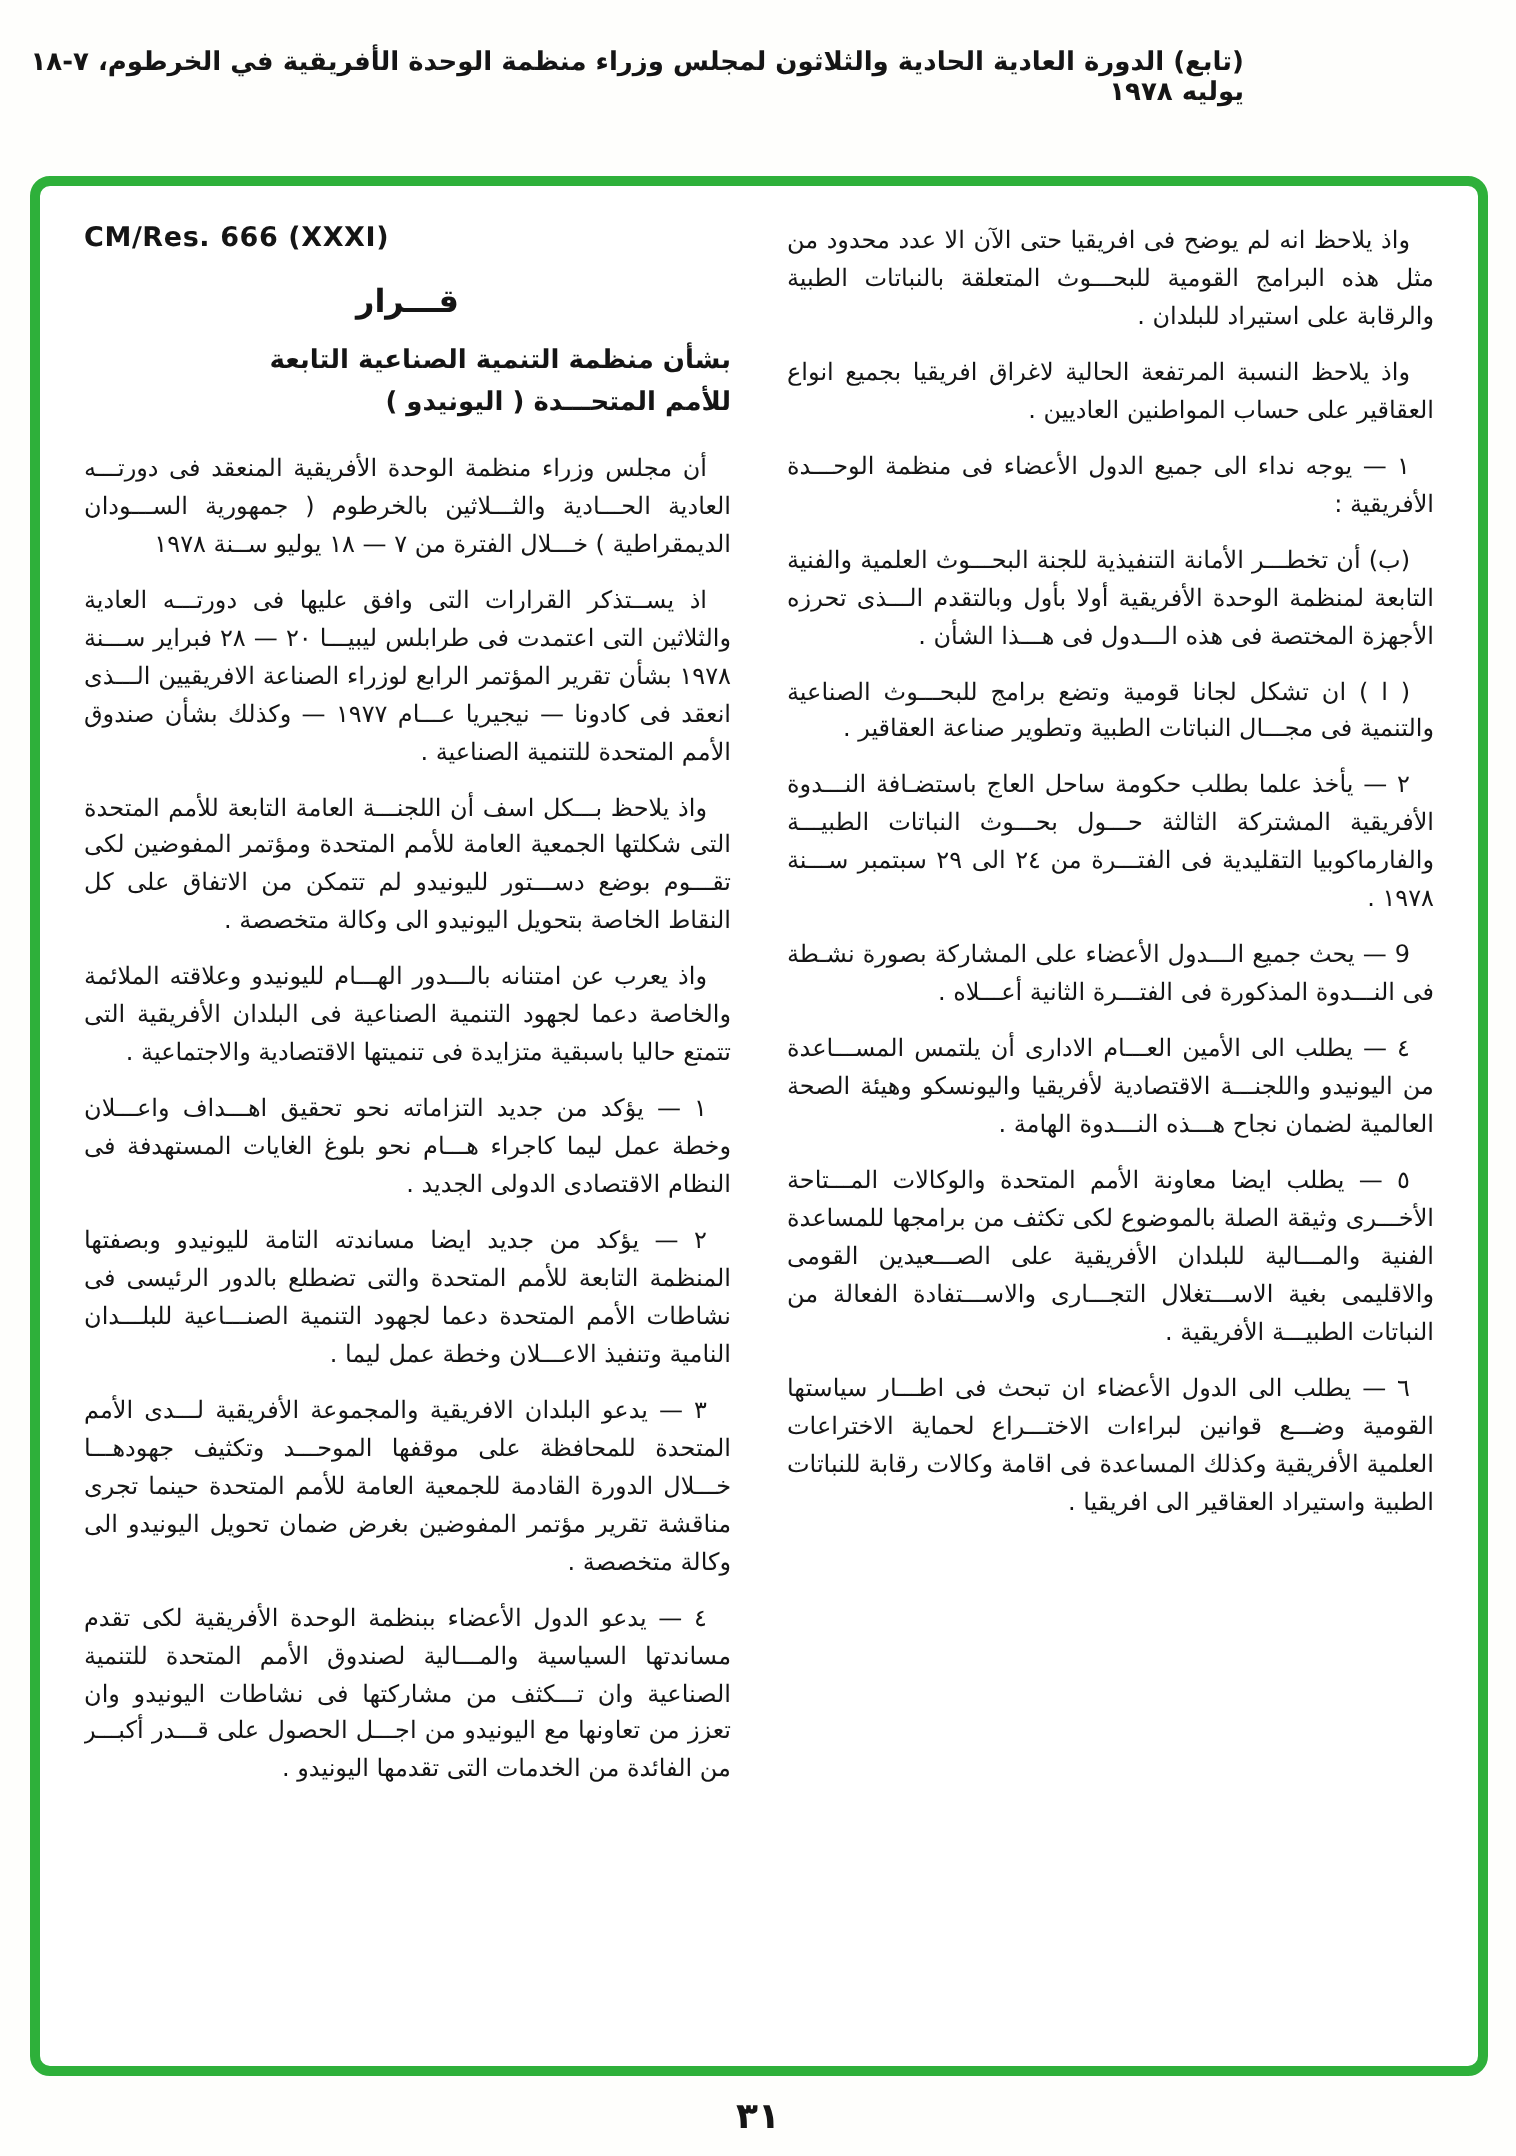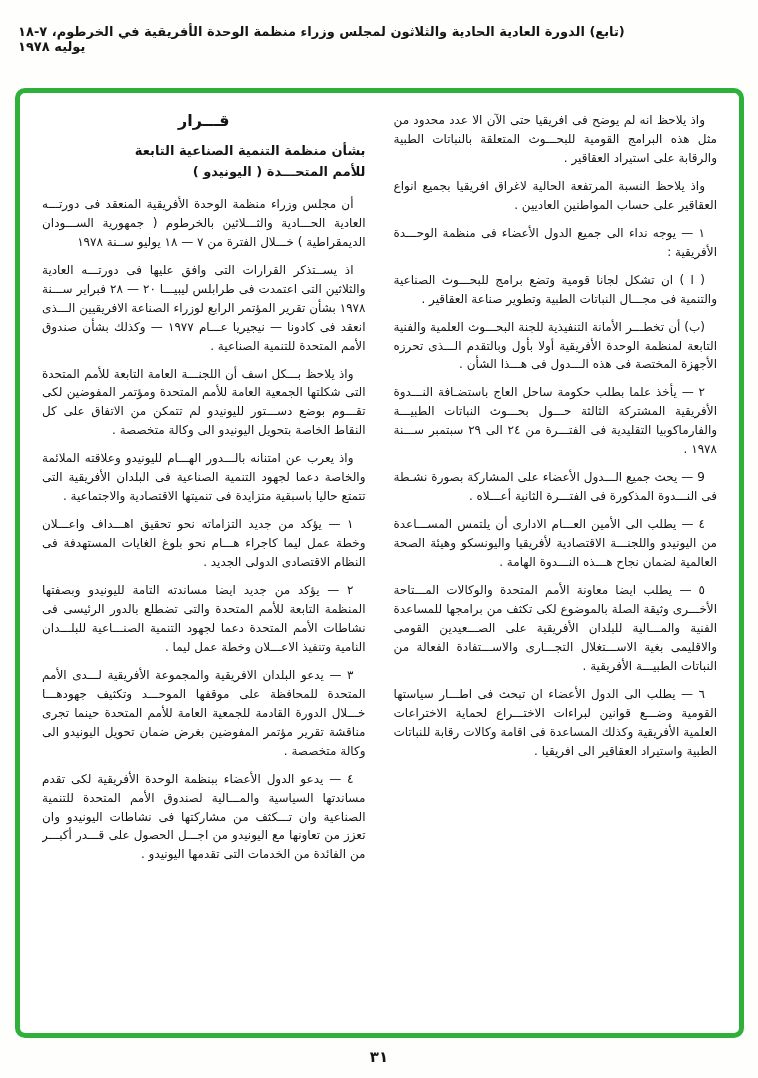--- a/index.html
+++ b/index.html
@@ -13,23 +13,22 @@
     background: #fefefc;
     font-family: "DejaVu Sans", sans-serif;
     color: #151515;
     overflow: hidden;
   }
   .header {
     position: absolute;
     top: 24px;
     left: 0;
     width: 622px;
-    text-align: left;
+    text-align: right;
     direction: rtl;
-    margin-left: 18px;
   }
   .header-line1 {
     font-size: 13px;
     font-weight: bold;
     letter-spacing: 0.2px;
   }
   .header-line2 {
     margin-top: 7px;
     font-size: 9px;
     color: #222;
@@ -89,48 +88,49 @@
   }
   .res-subtitle.last {
     margin-bottom: 12px;
   }
   .page-number {
     position: absolute;
     top: 1048px;
     left: 0;
     width: 758px;
     text-align: center;
-    font-size: 15px;
+    font-size: 18px;
     font-weight: bold;
   }
 </style>
 </head>
 <body>
 
 <div class="header">
   <div class="header-line1">(تابع) الدورة العادية الحادية والثلاثون لمجلس وزراء منظمة الوحدة الأفريقية في الخرطوم، ٧-١٨ يوليه ١٩٧٨</div>
 </div>
 
 <div class="frame">
   <div class="columns">
 
     <div class="col">
-      <p class="para">واذ يلاحظ انه لم يوضح فى افريقيا حتى الآن الا عدد محدود من مثل هذه البرامج القومية للبحـــوث المتعلقة بالنباتات الطبية والرقابة على استيراد العقاقير .</p>
+      <p class="para">واذ يلاحظ انه لم يوضح فى افريقيا حتى الآن الا عدد محدود من مثل هذه البرامج القومية للبحـــوث المتعلقة بالنباتات الطبية والرقابة على استيراد للبلدان .</p>
       <p class="para">واذ يلاحظ النسبة المرتفعة الحالية لاغراق افريقيا بجميع انواع العقاقير على حساب المواطنين العاديين .</p>
       <p class="para">١ — يوجه نداء الى جميع الدول الأعضاء فى منظمة الوحـــدة الأفريقية :</p>
+      <p class="para">(ب) أن تخطـــر الأمانة التنفيذية للجنة البحـــوث العلمية والفنية التابعة لمنظمة الوحدة الأفريقية أولا بأول وبالتقدم الـــذى تحرزه الأجهزة المختصة فى هذه الـــدول فى هـــذا الشأن .</p>
       <p class="para">( ا ) ان تشكل لجانا قومية وتضع برامج للبحـــوث الصناعية والتنمية فى مجـــال النباتات الطبية وتطوير صناعة العقاقير .</p>
-      <p class="para">(ب) أن تخطـــر الأمانة التنفيذية للجنة البحـــوث العلمية والفنية التابعة لمنظمة الوحدة الأفريقية أولا بأول وبالتقدم الـــذى تحرزه الأجهزة المختصة فى هذه الـــدول فى هـــذا الشأن .</p>
       <p class="para">٢ — يأخذ علما بطلب حكومة ساحل العاج باستضـافة النـــدوة الأفريقية المشتركة الثالثة حـــول بحـــوث النباتات الطبيـــة والفارماكوبيا التقليدية فى الفتـــرة من ٢٤ الى ٢٩ سبتمبر ســـنة ١٩٧٨ .</p>
       <p class="para">9 — يحث جميع الـــدول الأعضاء على المشاركة بصورة نشـطة فى النـــدوة المذكورة فى الفتـــرة الثانية أعـــلاه .</p>
       <p class="para">٤ — يطلب الى الأمين العـــام الادارى أن يلتمس المســـاعدة من اليونيدو واللجنـــة الاقتصادية لأفريقيا واليونسكو وهيئة الصحة العالمية لضمان نجاح هـــذه النـــدوة الهامة .</p>
       <p class="para">٥ — يطلب ايضا معاونة الأمم المتحدة والوكالات المـــتاحة الأخـــرى وثيقة الصلة بالموضوع لكى تكثف من برامجها للمساعدة الفنية والمـــالية للبلدان الأفريقية على الصـــعيدين القومى والاقليمى بغية الاســـتغلال التجـــارى والاســـتفادة الفعالة من النباتات الطبيـــة الأفريقية .</p>
       <p class="para">٦ — يطلب الى الدول الأعضاء ان تبحث فى اطـــار سياستها القومية وضـــع قوانين لبراءات الاختـــراع لحماية الاختراعات العلمية الأفريقية وكذلك المساعدة فى اقامة وكالات رقابة للنباتات الطبية واستيراد العقاقير الى افريقيا .</p>
     </div>
 
     <div class="col">
+      <div class="doc-ref">CM/Res. 666 (XXXI)</div>
       <div class="res-title">قـــرار</div>
       <div class="res-subtitle">بشأن منظمة التنمية الصناعية التابعة</div>
       <div class="res-subtitle last">للأمم المتحـــدة ( اليونيدو )</div>
       <p class="para">أن مجلس وزراء منظمة الوحدة الأفريقية المنعقد فى دورتـــه العادية الحـــادية والثـــلاثين بالخرطوم ( جمهورية الســـودان الديمقراطية ) خـــلال الفترة من ٧ — ١٨ يوليو ســنة ١٩٧٨</p>
       <p class="para">اذ يســتذكر القرارات التى وافق عليها فى دورتـــه العادية والثلاثين التى اعتمدت فى طرابلس ليبيـــا ٢٠ — ٢٨ فبراير ســـنة ١٩٧٨ بشأن تقرير المؤتمر الرابع لوزراء الصناعة الافريقيين الـــذى انعقد فى كادونا — نيجيريا عـــام ١٩٧٧ — وكذلك بشأن صندوق الأمم المتحدة للتنمية الصناعية .</p>
       <p class="para">واذ يلاحظ بـــكل اسف أن اللجنـــة العامة التابعة للأمم المتحدة التى شكلتها الجمعية العامة للأمم المتحدة ومؤتمر المفوضين لكى تقـــوم بوضع دســـتور لليونيدو لم تتمكن من الاتفاق على كل النقاط الخاصة بتحويل اليونيدو الى وكالة متخصصة .</p>
       <p class="para">واذ يعرب عن امتنانه بالـــدور الهـــام لليونيدو وعلاقته الملائمة والخاصة دعما لجهود التنمية الصناعية فى البلدان الأفريقية التى تتمتع حاليا باسبقية متزايدة فى تنميتها الاقتصادية والاجتماعية .</p>
       <p class="para">١ — يؤكد من جديد التزاماته نحو تحقيق اهـــداف واعـــلان وخطة عمل ليما كاجراء هـــام نحو بلوغ الغايات المستهدفة فى النظام الاقتصادى الدولى الجديد .</p>
       <p class="para">٢ — يؤكد من جديد ايضا مساندته التامة لليونيدو وبصفتها المنظمة التابعة للأمم المتحدة والتى تضطلع بالدور الرئيسى فى نشاطات الأمم المتحدة دعما لجهود التنمية الصنـــاعية للبلـــدان النامية وتنفيذ الاعـــلان وخطة عمل ليما .</p>
       <p class="para">٣ — يدعو البلدان الافريقية والمجموعة الأفريقية لـــدى الأمم المتحدة للمحافظة على موقفها الموحـــد وتكثيف جهودهـــا خـــلال الدورة القادمة للجمعية العامة للأمم المتحدة حينما تجرى مناقشة تقرير مؤتمر المفوضين بغرض ضمان تحويل اليونيدو الى وكالة متخصصة .</p>

